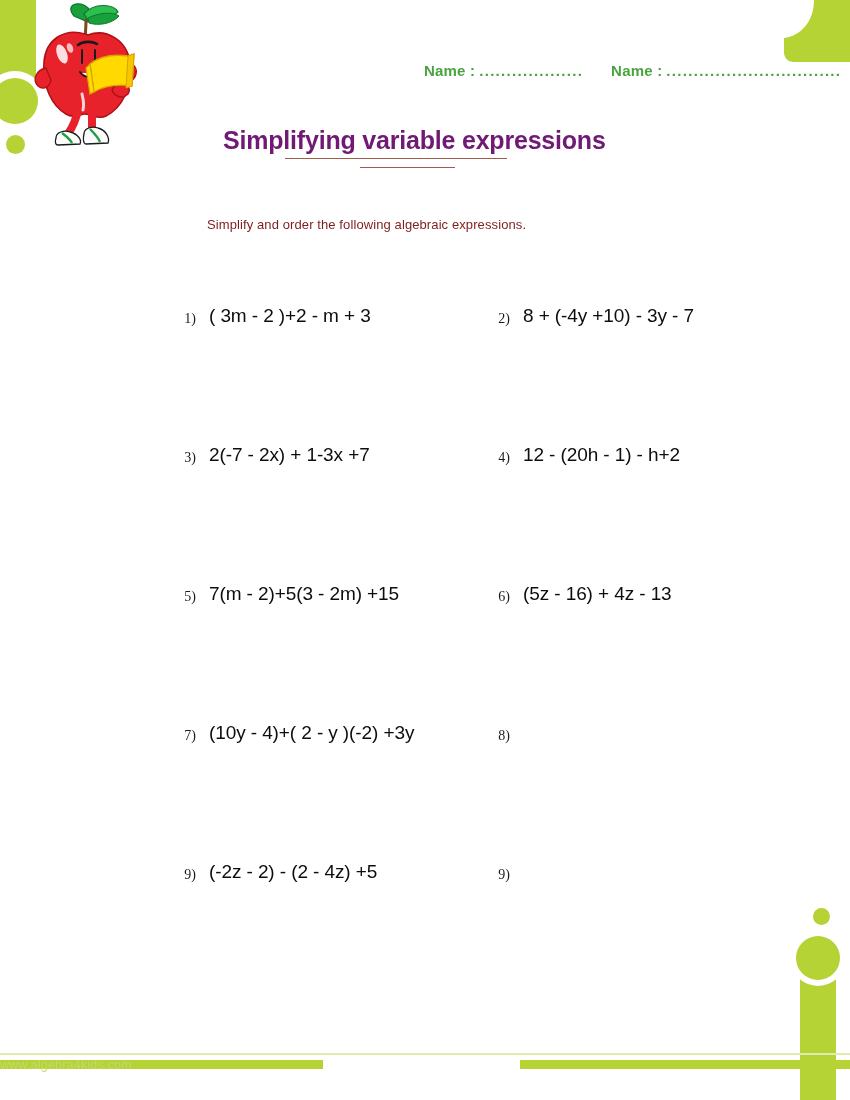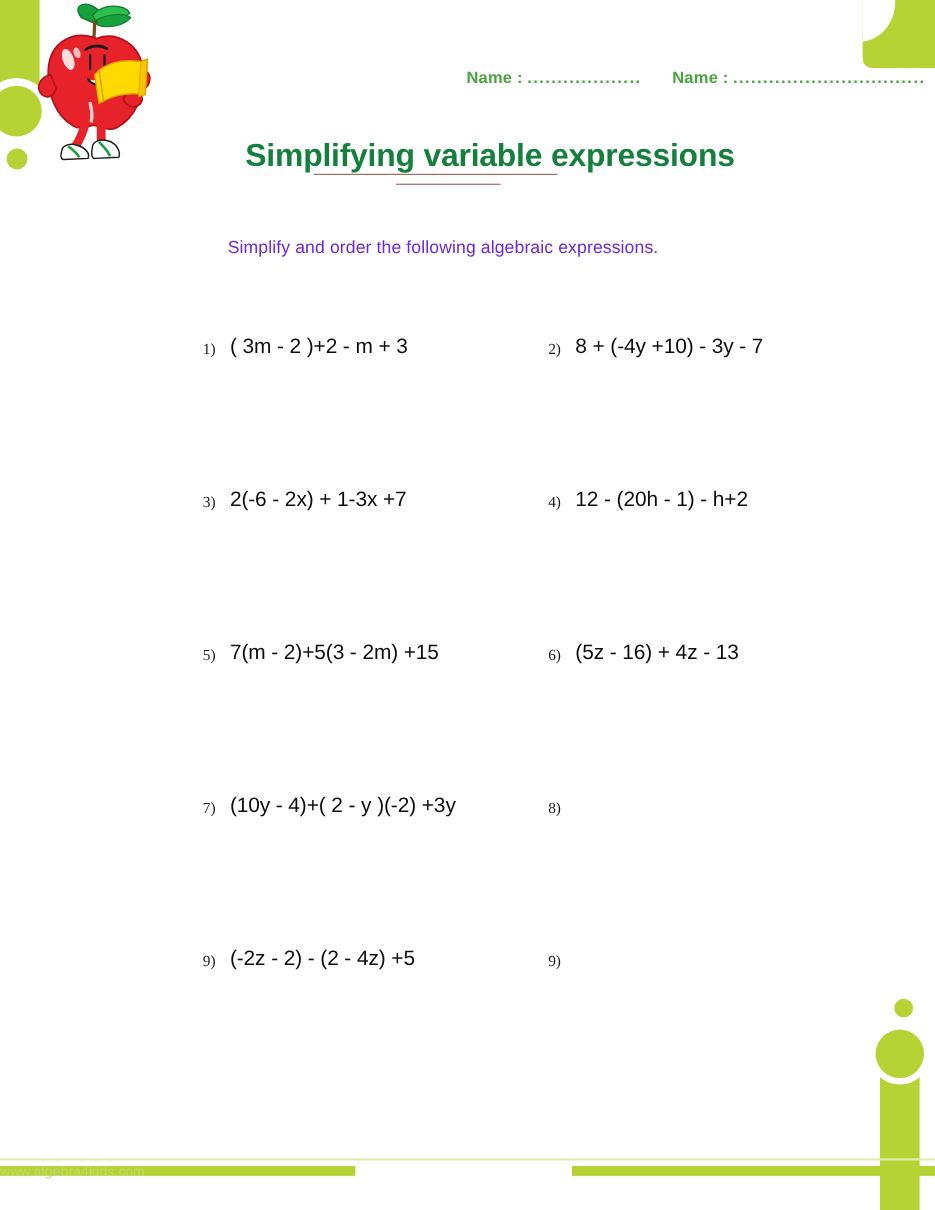--- a/index.html
+++ b/index.html
@@ -124,23 +124,23 @@
     font-size: 15px;
     letter-spacing: 1.3px;
     color: #4aa33f;
   }
 
   
   .title {
     position: absolute;
     left: 223px;
     top: 126px;
-    font-size: 29px;
+    font-size: 25px;
     font-weight: bold;
-    color: #15803d;
+    color: #701a75;
     letter-spacing: -0.2px;
   }
   .title-rule-1 {
     position: absolute;
     left: 285px;
     top: 158px;
     width: 222px;
     height: 1px;
     background: #9d5c4e;
   }
@@ -151,22 +151,22 @@
     width: 95px;
     height: 1px;
     background: #9d5c4e;
   }
 
   
   .instruction {
     position: absolute;
     left: 207px;
     top: 217px;
-    font-size: 16px;
-    color: #6d28d9;
+    font-size: 13px;
+    color: #7f1d1d;
     letter-spacing: 0.1px;
   }
 
   
   .problems {
     position: absolute;
     left: 170px;
     top: 305px;
     width: 620px;
   }
@@ -332,21 +332,21 @@
       </div>
       <div class="pcell right">
         <span class="pnum">2)</span>
         <span class="pexp">8 + (-4y +10) - 3y - 7</span>
       </div>
     </div>
 
     <div class="prow">
       <div class="pcell left">
         <span class="pnum">3)</span>
-        <span class="pexp">2(-6 - 2x) + 1-3x +7</span>
+        <span class="pexp">2(-7 - 2x) + 1-3x +7</span>
       </div>
       <div class="pcell right">
         <span class="pnum">4)</span>
         <span class="pexp">12 - (20h - 1) - h+2</span>
       </div>
     </div>
 
     <div class="prow">
       <div class="pcell left">
         <span class="pnum">5)</span>

